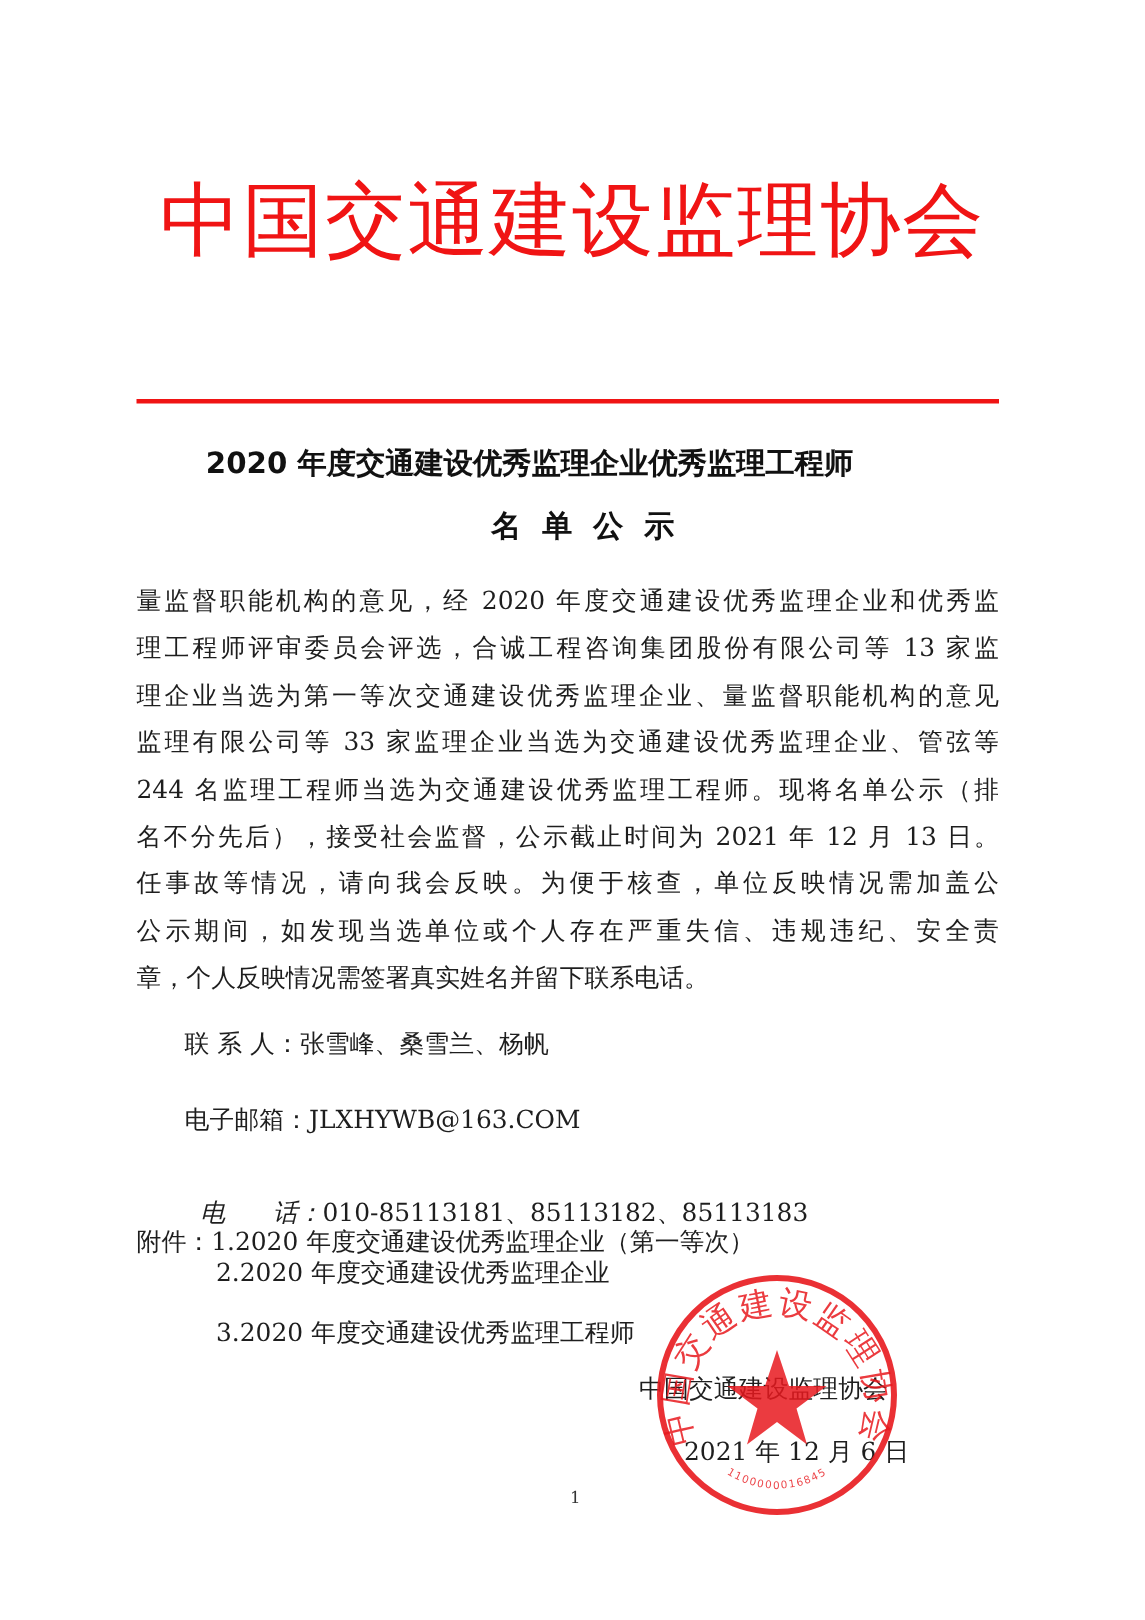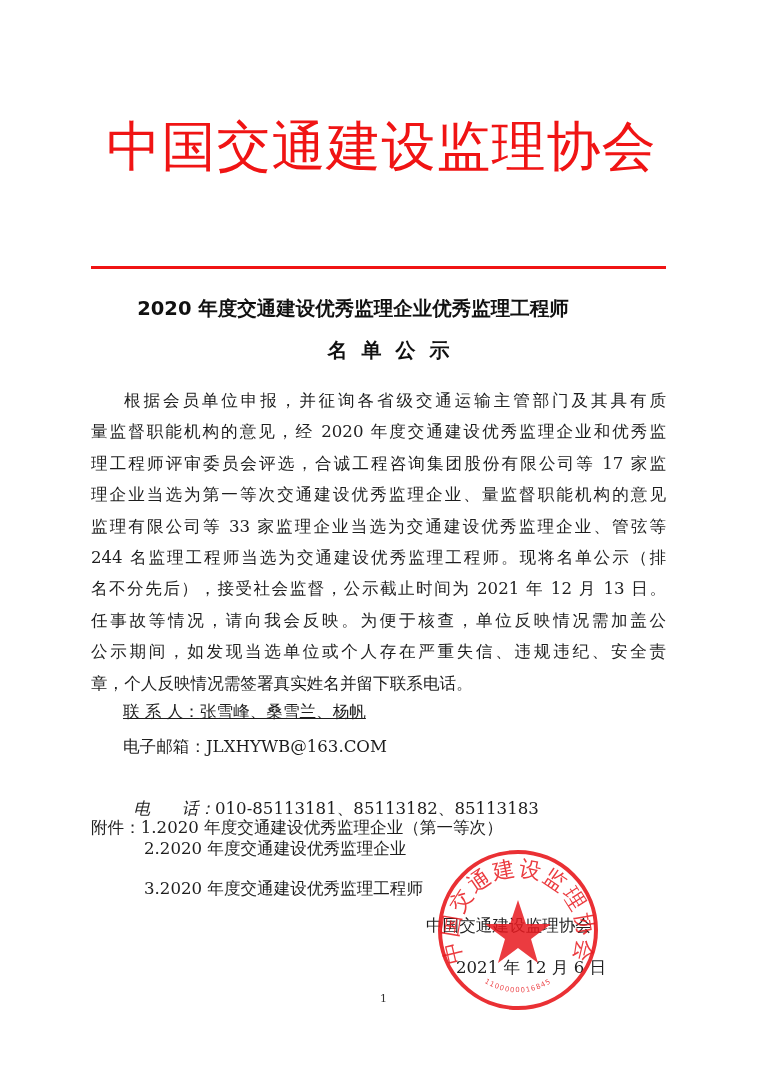--- a/index.html
+++ b/index.html
@@ -28,33 +28,32 @@
 </head>
 <body>
 
 <div class="masthead">中国交通建设监理协会</div>
 <div class="rule"></div>
 
 <div class="title">2020 年度交通建设优秀监理企业优秀监理工程师</div>
 <div class="subtitle">名单公示</div>
 
 <div class="body">
-  <span class="line" style="padding-left:33px;">根据会员单位申报，并征询各省级交通运输主管部门及其具有质</span>
   <span class="line">量监督职能机构的意见，经 2020 年度交通建设优秀监理企业和优秀监</span>
-  <span class="line">理工程师评审委员会评选，合诚工程咨询集团股份有限公司等 17 家监</span>
+  <span class="line">理工程师评审委员会评选，合诚工程咨询集团股份有限公司等 13 家监</span>
   <span class="line">理企业当选为第一等次交通建设优秀监理企业、量监督职能机构的意见</span>
   <span class="line">监理有限公司等 33 家监理企业当选为交通建设优秀监理企业、管弦等</span>
   <span class="line">244 名监理工程师当选为交通建设优秀监理工程师。现将名单公示（排</span>
   <span class="line">名不分先后），接受社会监督，公示截止时间为 2021 年 12 月 13 日。</span>
   <span class="line">任事故等情况，请向我会反映。为便于核查，单位反映情况需加盖公</span>
   <span class="line">公示期间，如发现当选单位或个人存在严重失信、违规违纪、安全责</span>
   <span class="line last">章，个人反映情况需签署真实姓名并留下联系电话。</span>
 </div>
 
-<div class="contact" style="top:696px;text-decoration:underline;">
+<div class="contact" style="top:680px;">
   <span>联 系 人：</span><span>张雪峰、桑雪兰、杨帆</span>
 </div>
 <div class="contact" style="top:731px;">
   <span>电子邮箱：</span><span>JLXHYWB@163.COM</span>
 </div>
 <div class="contact" style="top:762px;white-space:pre;">
   <span style="white-space:pre;font-style:italic;">电      话：</span><span>010-85113181、85113182、85113183</span>
 </div>
 
 <div class="att" style="left:91px;top:793px;margin-top:19px;">

